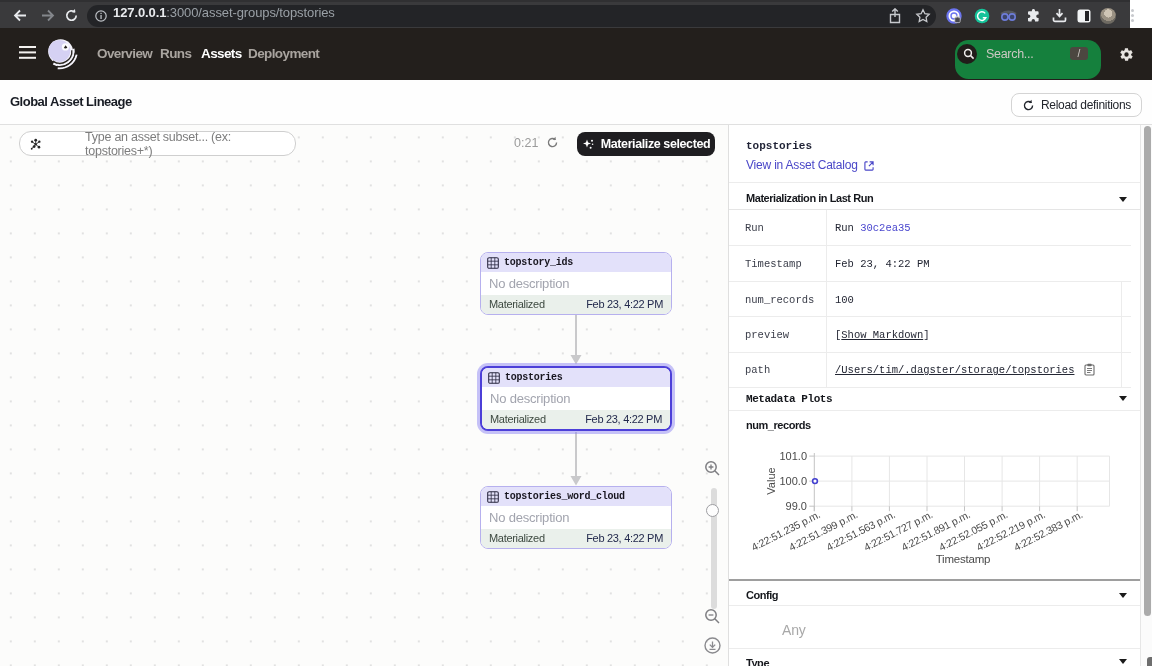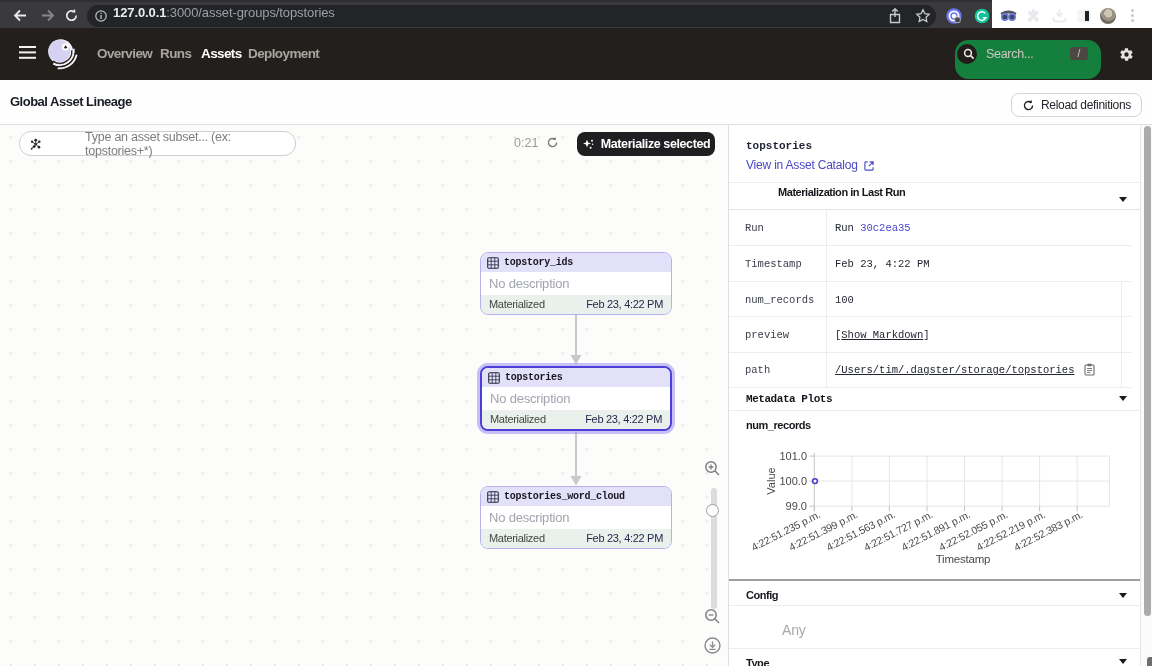--- a/index.html
+++ b/index.html
@@ -2,21 +2,21 @@
 <html><head>
 <meta charset="utf-8">
 <style>
 * { margin:0; padding:0; box-sizing:border-box; }
 html,body { width:1152px; height:666px; overflow:hidden; }
 body { font-family:"Liberation Sans", sans-serif; position:relative; background:#fff; letter-spacing:-0.2px; }
 .abs { position:absolute; }
 svg { display:block; }
 
 
-#chrome { position:absolute; left:0; top:0; width:992px; height:28px; background:#3a3a3c; border-top:2px solid #303032; }
+#chrome { position:absolute; left:0; top:0; width:1130px; height:28px; background:#3a3a3c; border-top:2px solid #303032; }
 #urlpill { position:absolute; left:87px; top:3px; width:849px; height:22px; border-radius:11px; background:#232427; }
 .urltxt { position:absolute; left:113px; top:0; height:22px; line-height:22px; font-size:13px; letter-spacing:-0.1px; white-space:nowrap; }
 
 
 #nav { position:absolute; left:0; top:28px; width:1152px; height:52px; background:#231f1c; }
 .navlink { position:absolute; top:0; height:52px; line-height:52px; font-size:13.5px; font-weight:bold; color:#a9a49f; letter-spacing:-0.6px; }
 #search { position:absolute; left:955px; top:12px; width:146px; height:39px; border-radius:13.5px; background:#15803d; }
 #skey { position:absolute; left:115px; top:7px; width:18px; height:13px; border-radius:3px; background:#4c4740; color:#cfcbc6; font-size:10px; text-align:center; line-height:13px; letter-spacing:0; }
 
 
@@ -261,21 +261,21 @@
 
 <div id="side">
   <div class="mono abs" style="left:17px;top:15px;font-size:11px;font-weight:bold;color:#1f2235;letter-spacing:0;">topstories</div>
   <div class="abs" style="left:17px;top:33px;font-size:12px;color:#4a47c8;letter-spacing:-0.2px;">View in Asset Catalog</div>
   <svg class="abs" style="left:135px;top:35.5px" width="10" height="10" viewBox="0 0 11 11">
       <path d="M4 1 H1.8 A0.8 0.8 0 0 0 1 1.8 V9.2 A0.8 0.8 0 0 0 1.8 10 H9.2 A0.8 0.8 0 0 0 10 9.2 V7" stroke="#4a47c8" stroke-width="1.25" fill="none"></path>
       <path d="M6.2 1 H10 V4.8 M10 1 L5.4 5.6" stroke="#4a47c8" stroke-width="1.25" fill="none"></path>
     </svg>
   <div class="hline" style="top:57px;width:412px;"></div>
 
-  <div class="sechead" style="top:61px;margin-left:32px;">Materialization in Last Run</div>
+  <div class="sechead" style="top:67px;">Materialization in Last Run</div>
   <div class="caret" style="top:72px;"></div>
   <div class="hline" style="top:84px;width:412px;background:#e5e5e5;"></div>
 
   <div class="rowlbl" style="top:97px;">Run</div>
     <div class="rowval" style="top:97px;">Run <span style="color:#4946ce">30c2ea35</span></div>
   <div class="hline" style="top:120px;"></div>
   <div class="rowlbl" style="top:133px;">Timestamp</div>
     <div class="rowval" style="top:133px;">Feb 23, 4:22 PM</div>
   <div class="hline" style="top:156px;"></div>
   <div class="rowlbl" style="top:169px;">num_records</div>

